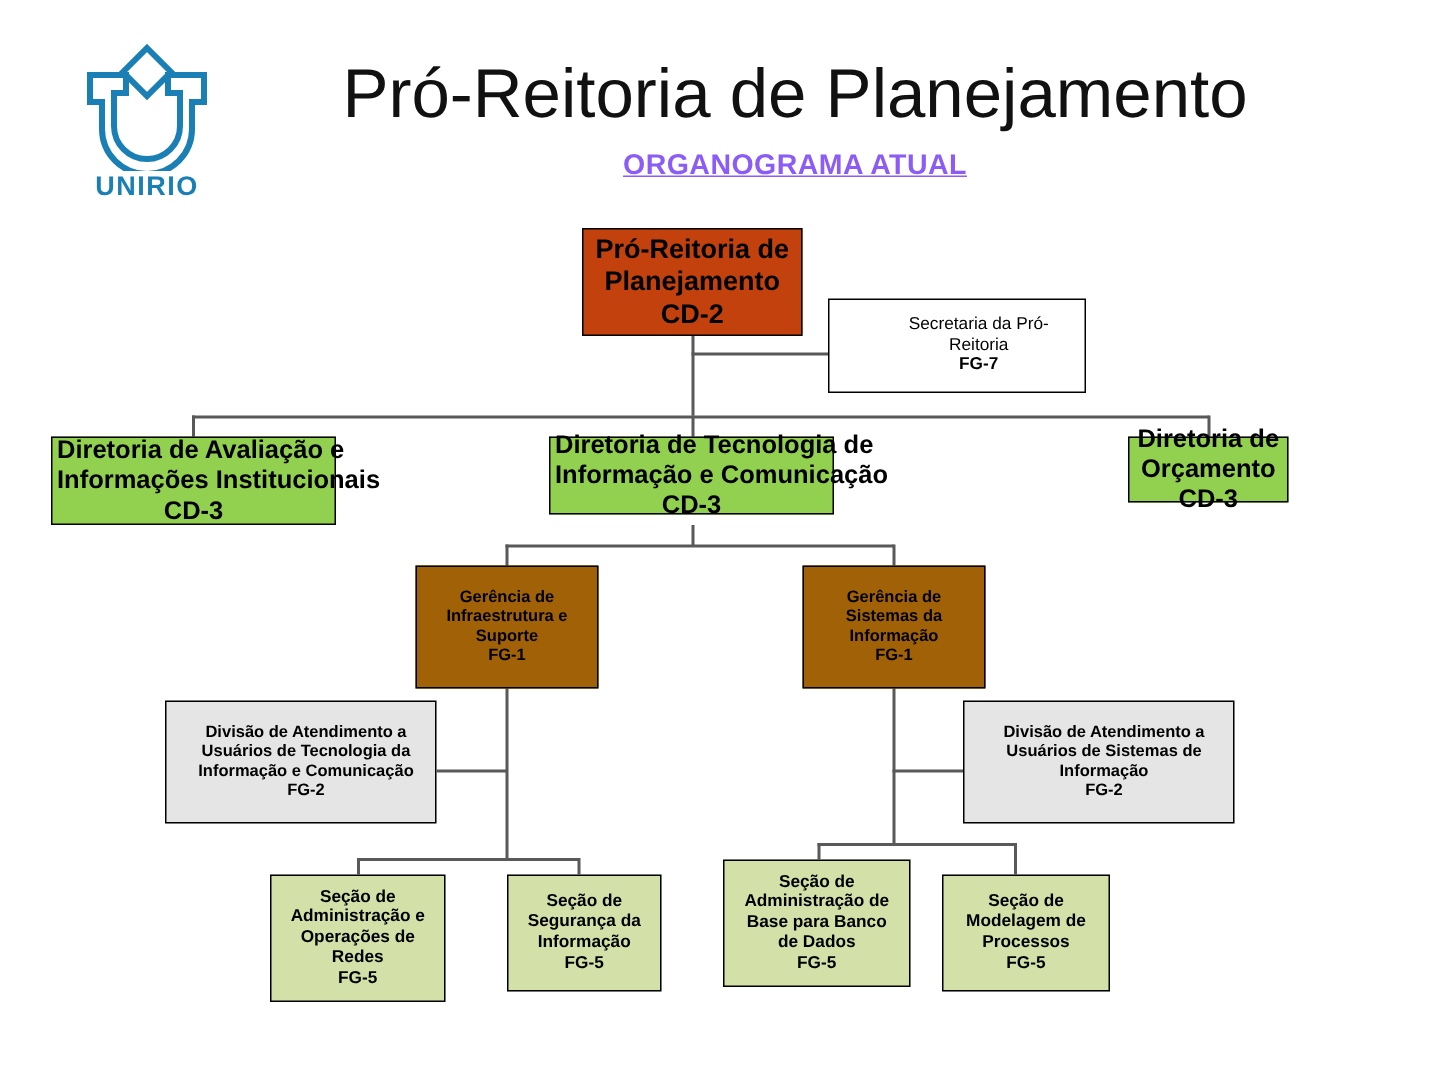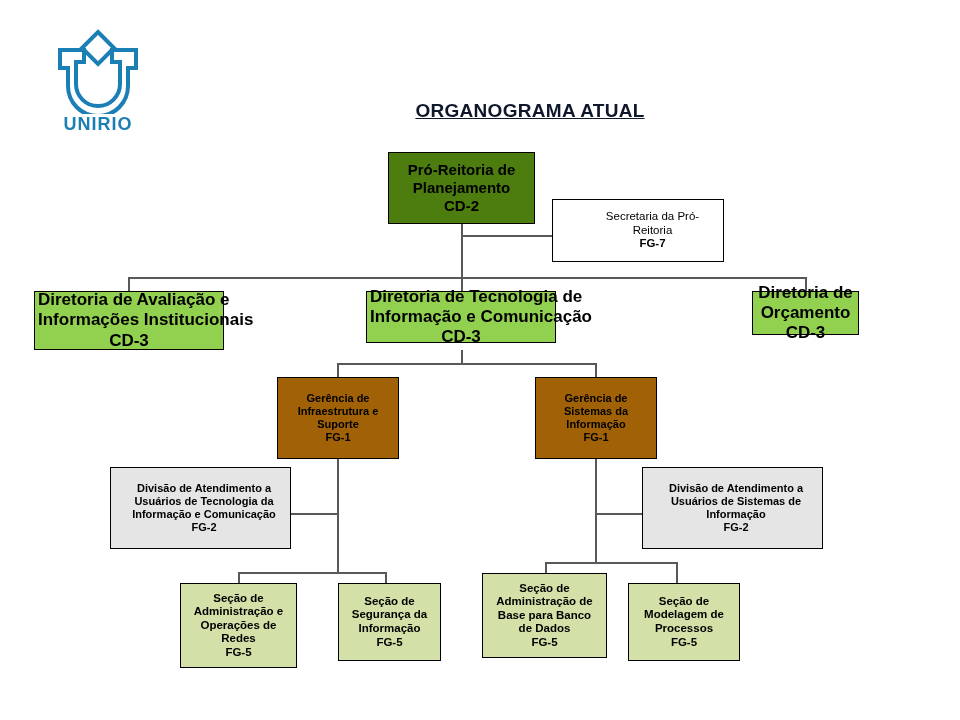--- a/index.html
+++ b/index.html
@@ -19,21 +19,21 @@
     position:absolute;left:0;top:86px;width:104px;text-align:center;
     font-size:18px;font-weight:bold;color:#1a7fb5;letter-spacing:1px;
   }
   .title{
     position:absolute;left:150px;top:38px;width:760px;
     text-align:center;font-size:46px;color:#111111;font-weight:400;
     line-height:1.05;white-space:nowrap;
   }
   .subtitle{
     position:absolute;left:150px;top:100px;width:760px;
-    text-align:center;font-size:19px;font-weight:bold;color:#0f172a;
+    text-align:center;font-size:19px;font-weight:bold;color:#8b5cf6;
     text-decoration:underline;letter-spacing:.3px;
   }
 
   
   .ln{position:absolute;background:#595959;}
   .ln.h{height:2px;}
   .ln.v{width:2px;}
 
   
   .box{
@@ -44,21 +44,21 @@
     text-align:center;
     color:#000000;
     font-weight:bold;
     line-height:1.18;
     padding:2px 3px;
     z-index:5;
   }
   .box .lines{width:100%;}
   .box .lines div{white-space:nowrap;}
 
-  .b-root{background:#4d7c0f;font-size:15px;}
+  .b-root{background:#c2410c;font-size:18px;}
   .b-sec {background:#ffffff;font-weight:normal;font-size:11.5px;}
   .b-sec .lines div:last-child{font-weight:bold;}
   .b-dir {background:#92d050;font-size:17px;}
   .b-ger {background:#a16207;font-size:11px;}
   .b-div {background:#e5e5e5;font-size:11px;padding-left:10px;}
   .b-sec5{background:#d3e0a7;font-size:11.5px;align-items:center;}
 </style>
 </head>
 <body>
 
@@ -70,20 +70,21 @@
         <path d="M52 4 L68 20 L52 36 L36 20 Z"></path>
         <path d="M14 22 L38 22 L38 34 L30 34 L30 56
                  A22 22 0 0 0 74 56 L74 34 L66 34 L66 22 L90 22
                  L90 40 L82 40 L82 58
                  A30 30 0 0 1 22 58 L22 40 L14 40 Z"></path>
       </g>
     </svg>
     <div class="logo-word">UNIRIO</div>
   </div>
 
+  <div class="title">Pró-Reitoria de Planejamento</div>
   <div class="subtitle">ORGANOGRAMA ATUAL</div>
 
   <div class="ln v" style="left:461px;top:224px;height:53px;"></div>
 
   <div class="ln h" style="left:461px;top:235px;width:92px;"></div>
 
   <div class="ln h" style="left:128px;top:277px;width:678px;"></div>
 
   <div class="ln v" style="left:128px;top:277px;height:15px;"></div>
   <div class="ln v" style="left:461px;top:277px;height:15px;"></div>

